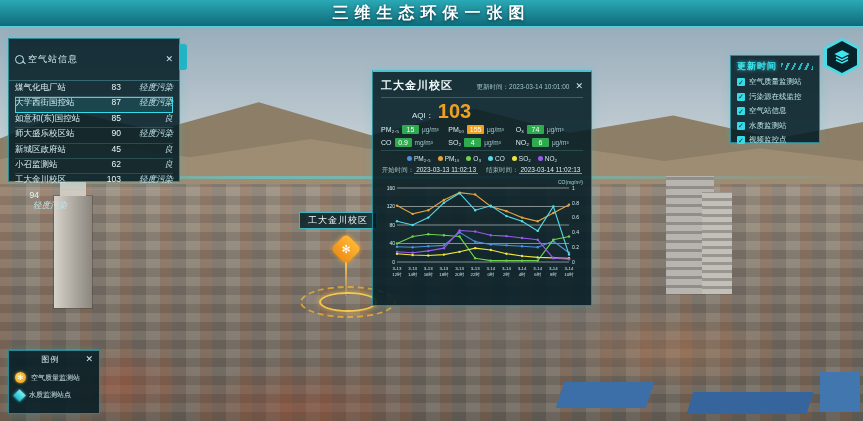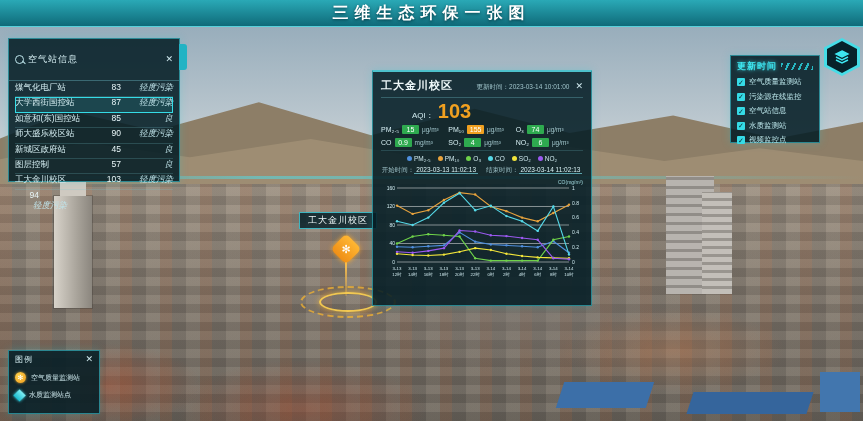--- a/index.html
+++ b/index.html
@@ -99,21 +99,21 @@
        display:flex;align-items:center;justify-content:center;color:#06272e;font-size:7px;line-height:1;}
   .cbx:after{content:"✓";}
   .hex-btn{position:absolute;left:824px;top:38px;width:36px;height:38px;z-index:21;
        clip-path:polygon(50% 0,100% 25%,100% 75%,50% 100%,0 75%,0 25%);
        background:rgba(60,225,235,.9);display:flex;align-items:center;justify-content:center;}
   .hex-inner{width:30px;height:32px;clip-path:polygon(50% 0,100% 25%,100% 75%,50% 100%,0 75%,0 25%);
        background:#07222a;display:flex;align-items:center;justify-content:center;}
 
   
   .legend-panel{left:8px;top:350px;width:92px;height:64px;padding:3px 6px;box-sizing:border-box;}
-  .lg-head{display:flex;align-items:center;}
+  .lg-head{display:flex;align-items:center;text-align:center;}
   .lg-title{flex:1;font-size:8px;color:#d3ecf0;letter-spacing:1px;}
   .lg-item{display:flex;align-items:center;gap:5px;margin-top:7px;font-size:7px;color:#cfe9ee;}
   .ic-air{width:11px;height:11px;border-radius:50%;background:radial-gradient(circle at 35% 35%,#ffd34d,#ef9a1c);
        box-shadow:0 0 3px rgba(255,190,60,.8);display:flex;align-items:center;justify-content:center;
        color:#fff;font-size:7px;line-height:1;}
   .ic-water{width:9px;height:9px;background:linear-gradient(#7ff0f6,#19b9cc);transform:rotate(45deg);
        box-shadow:0 0 3px rgba(60,220,235,.9);}
 
   
   .marker-label{position:absolute;left:299px;top:212px;width:76px;height:15px;z-index:10;
@@ -188,22 +188,22 @@
         <span class="r-name">师大盛乐校区站</span>
         <span class="r-aqi">90</span>
         <span class="r-lv">轻度污染</span>
       </div>
       <div class="station-row">
         <span class="r-name">新城区政府站</span>
         <span class="r-aqi">45</span>
         <span class="r-lv">良</span>
       </div>
       <div class="station-row">
-        <span class="r-name">图层控制</span>
-        <span class="r-aqi">57</span>
+        <span class="r-name">小召监测站</span>
+        <span class="r-aqi">62</span>
         <span class="r-lv">良</span>
       </div>
       <div class="station-row">
         <span class="r-name">工大金川校区</span>
         <span class="r-aqi">103</span>
         <span class="r-lv">轻度污染</span>
       </div>
       <div class="station-row">
         <span class="r-name">局机关</span>
         <span class="r-aqi">94</span>

